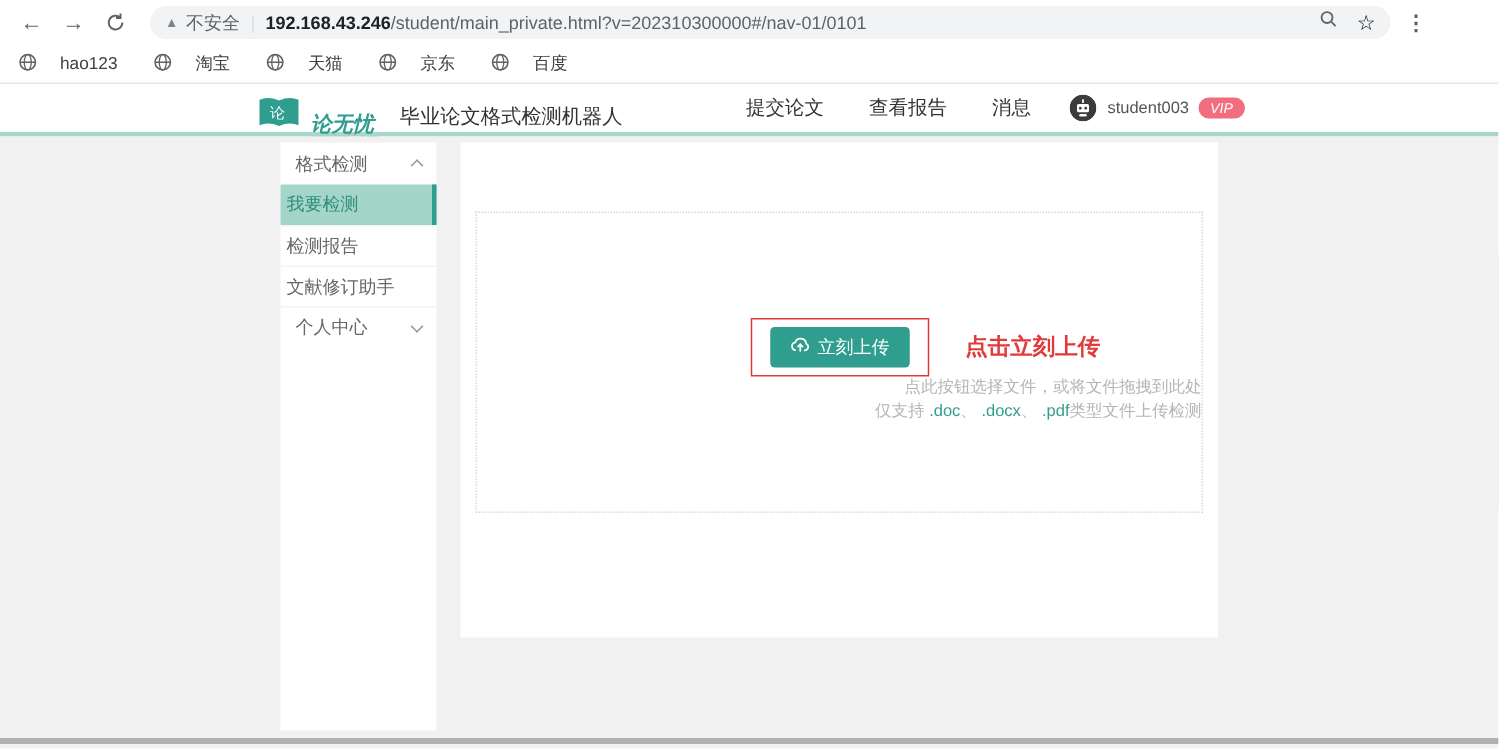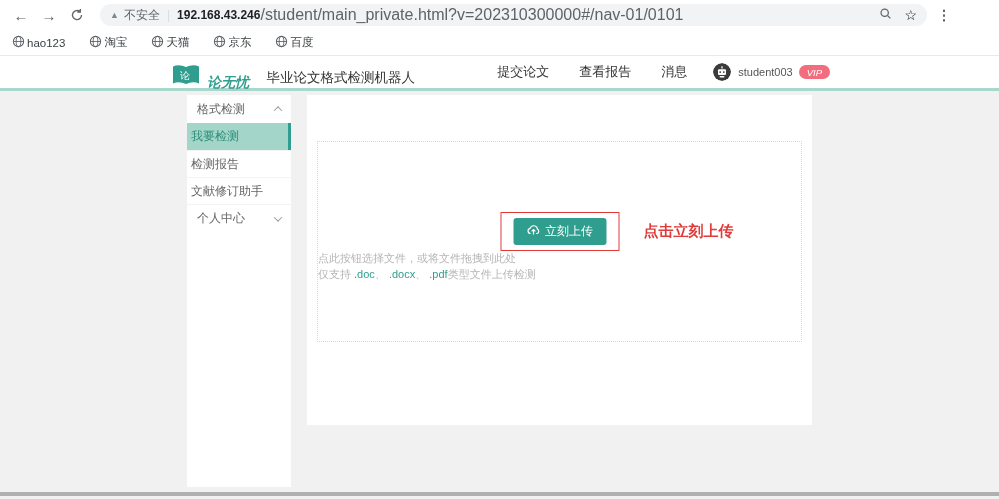--- a/index.html
+++ b/index.html
@@ -9,29 +9,29 @@
   
   .chrome { height:30px; background:#fff; display:flex; align-items:center; padding:0 10px; }
   .nav-ic { width:22px; height:22px; display:flex; align-items:center; justify-content:center;
     color:#5f6368; font-size:15px; margin-right:6px; cursor:pointer; }
   .urlbar { flex:0 0 827px; height:22px; background:#f1f3f4; border-radius:11px;
     display:flex; align-items:center; padding:0 10px; margin-left:6px; }
   .warn-tri { color:#80868b; font-size:9px; margin-right:5px; }
   .sec-label { color:#5f6368; font-size:12px; }
   .url-sep { color:#dadce0; margin:0 7px; font-size:12px; }
   .url-host { color:#202124; font-size:12px; font-weight:600; }
-  .url-path { color:#5f6368; font-size:16px; }
+  .url-path { color:#5f6368; font-size:12px; }
   .urlbar-right { margin-left:auto; display:flex; align-items:center; gap:12px; }
   .chrome-right { display:flex; align-items:center; gap:14px; margin-left:10px; color:#5f6368; }
   .star { font-size:14px; } .dots { font-size:14px; font-weight:bold; }
 
   
   .bookmarks { height:26px; background:#fff; border-bottom:1px solid #e8e8e8;
     display:flex; align-items:center; padding:0 12px; gap:24px; }
-  .bm { display:flex; align-items:center; gap:2px; font-size:11.5px; color:#3c4043; cursor:pointer; }
+  .bm { display:flex; align-items:center; gap:15px; font-size:11.5px; color:#3c4043; cursor:pointer; }
 
   
   .app-header { position:relative; height:35px; background:#fff; border-bottom:3px solid #a8d8cd; }
   .brand { position:absolute; left:170px; top:3px; display:flex; align-items:center; }
   .brand-txt { margin-left:5px; display:flex; flex-direction:column; line-height:1; }
   .brand-name { color:#2f9e8e; font-size:14px; font-weight:bold; font-style:italic;margin-top:16px; }
   .brand-site { color:#9bbdb6; font-size:6.5px; margin-top:1px; }
   .app-title { margin-left:14px; font-size:13.5px; color:#333; font-weight:500; }
   .hnav { position:absolute; right:169px; top:0; height:32px; display:flex; align-items:center; }
   .hnav-item { font-size:13px; color:#333; margin-left:30px; cursor:pointer; }
@@ -60,21 +60,21 @@
 
   .upload-box { position:absolute; top:46px; left:10px; right:10px; height:201px;
     border:1px dotted #d8d8d8; }
   .btn-outline { position:absolute; top:70px; left:50%; transform:translateX(-50%);
     border:1px solid #e03a3a; padding:5px 12px; }
   .upload-btn { display:flex; align-items:center; gap:5px; background:#2f9e8e; color:#fff;
     border:none; font-size:12px; padding:5px 13px; border-radius:3px; cursor:pointer;
     font-family:"Liberation Sans", sans-serif; }
   .annot { position:absolute; top:80px; left:calc(50% + 84px); color:#e03a3a;
     font-size:15px; font-weight:bold; white-space:nowrap; }
-  .hints { position:absolute; top:109px; left:0; right:16px; text-align:left;
+  .hints { position:absolute; top:109px; left:0; right:0; text-align:right;
     font-size:11px; color:#b5b5b5; line-height:1.45; }
   .ext { color:#2f9e8e; }
 
   .notes-box { position:absolute; top:251px; left:10px; right:10px; height:70px;
     border:1px dotted #d8d8d8; padding:6px 12px; }
   .notes-title { font-size:10.5px; color:#999; margin-bottom:2px; }
   .note-line { font-size:10.5px; color:#f56c6c; line-height:1.18; padding-left:14px; }
 
   .bottom-bar { position:absolute; left:0; top:401px; width:999px; height:4px; background:#b0b0b0; }
 </style>

